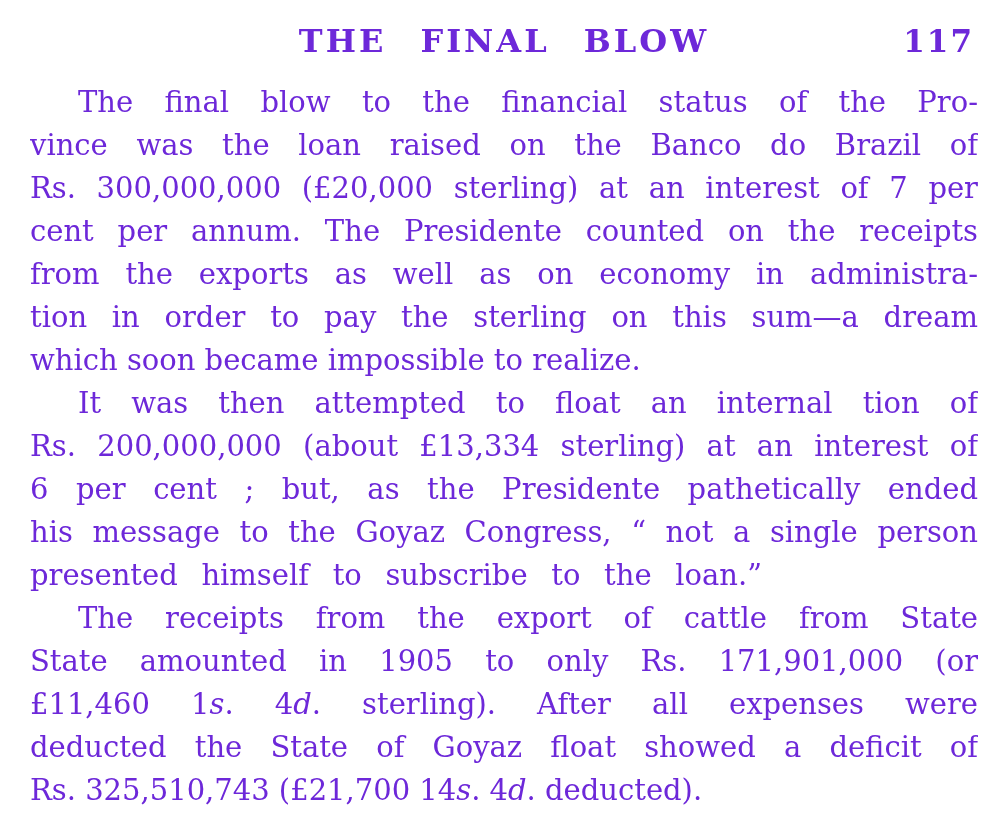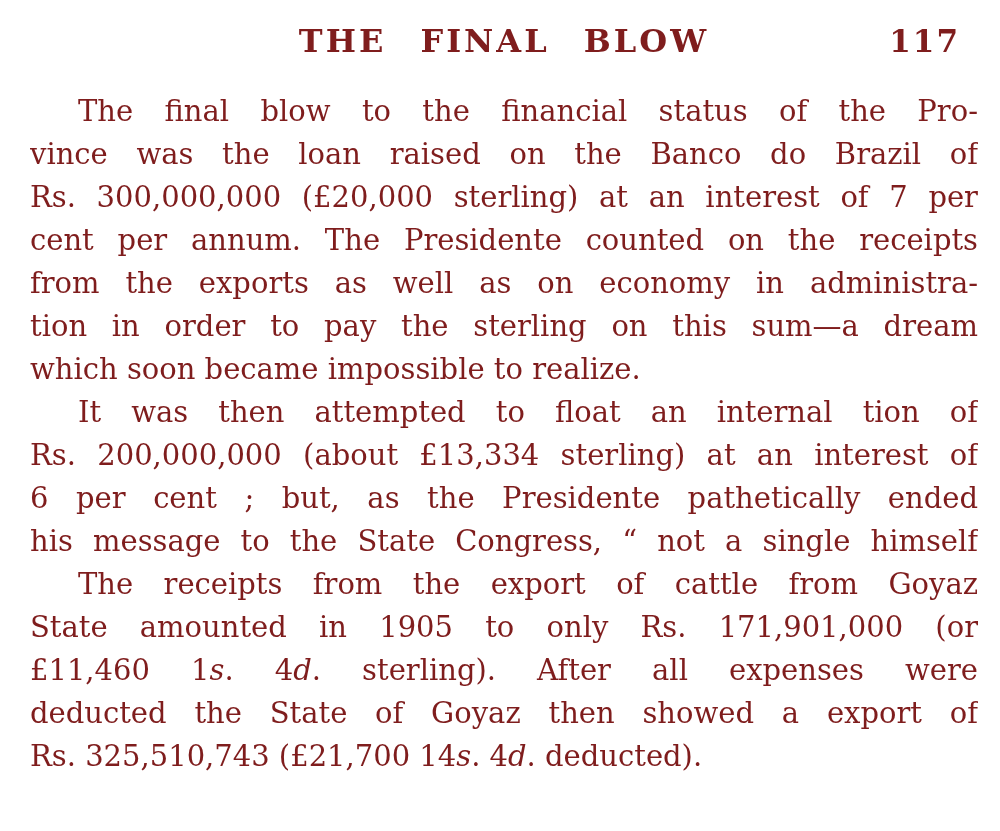--- a/index.html
+++ b/index.html
@@ -6,21 +6,21 @@
     margin: 0;
     padding: 0;
     background: #ffffff;
   }
   .page {
     position: relative;
     box-sizing: border-box;
     width: 1000px;
     height: 831px;
     background: #ffffff;
-    color: #7f1d1d;
+    color: #6d28d9;
     font-family: "DejaVu Serif", "Liberation Serif", serif;
     padding: 22px 22px 0 30px;
     overflow: hidden;
   }
   .header {
     position: relative;
     height: 44px;
   }
   .title {
     position: absolute;
@@ -29,28 +29,28 @@
     top: 0;
     text-align: center;
     font-size: 32px;
     font-weight: bold;
     letter-spacing: 3px;
     word-spacing: 20px;
     white-space: nowrap;
   }
   .page-num {
     position: absolute;
-    right: 18px;
+    right: 4px;
     top: 1px;
     font-size: 31px;
     font-weight: bold;
     letter-spacing: 2px;
   }
   .body-text {
-    margin-top: 24px;
+    margin-top: 15px;
     font-size: 29px;
     line-height: 43px;
   }
   .line {
     height: 43px;
     text-align: justify;
     text-align-last: justify;
     -moz-text-align-last: justify;
     text-justify: inter-word;
     overflow: hidden;
@@ -75,20 +75,21 @@
       <div class="line indent"><span>The final blow to the financial status of the Pro-</span></div>
       <div class="line"><span>vince was the loan raised on the Banco do Brazil of</span></div>
       <div class="line"><span>Rs. 300,000,000 (£20,000 sterling) at an interest of 7 per</span></div>
       <div class="line"><span>cent per annum.  The Presidente counted on the receipts</span></div>
       <div class="line"><span>from the exports as well as on economy in administra-</span></div>
       <div class="line"><span>tion in order to pay the sterling on this sum—a dream</span></div>
       <div class="line last"><span>which soon became impossible to realize.</span></div>
       <div class="line indent"><span>It was then attempted to float an internal tion of</span></div>
       <div class="line"><span>Rs. 200,000,000 (about £13,334 sterling) at an interest of</span></div>
       <div class="line"><span>6 per cent ; but, as the Presidente pathetically ended</span></div>
-      <div class="line"><span>his message to the State Congress, “ not a single himself</span></div>
-      <div class="line indent"><span>The receipts from the export of cattle from Goyaz</span></div>
+      <div class="line"><span>his message to the Goyaz Congress, “ not a single person</span></div>
+      <div class="line last loose"><span>presented himself to subscribe to the loan.”</span></div>
+      <div class="line indent"><span>The receipts from the export of cattle from State</span></div>
       <div class="line"><span>State amounted in 1905 to only Rs. 171,901,000 (or</span></div>
       <div class="line"><span>£11,460 1</span><span class="em">s</span><span>. 4</span><span class="em">d</span><span>. sterling).  After all expenses were</span></div>
-      <div class="line"><span>deducted the State of Goyaz then showed a export of</span></div>
+      <div class="line"><span>deducted the State of Goyaz float showed a deficit of</span></div>
       <div class="line last"><span>Rs. 325,510,743 (£21,700 14</span><span class="em">s</span><span>. 4</span><span class="em">d</span><span>. deducted).</span></div>
     </div>
 </div>
 
 </body></html>

